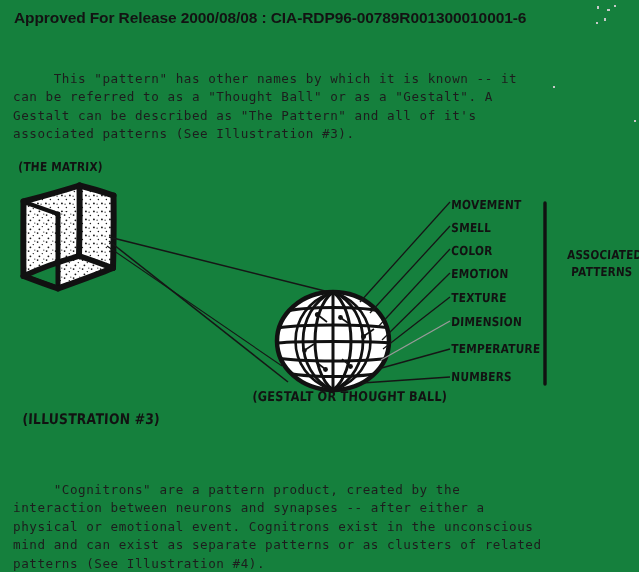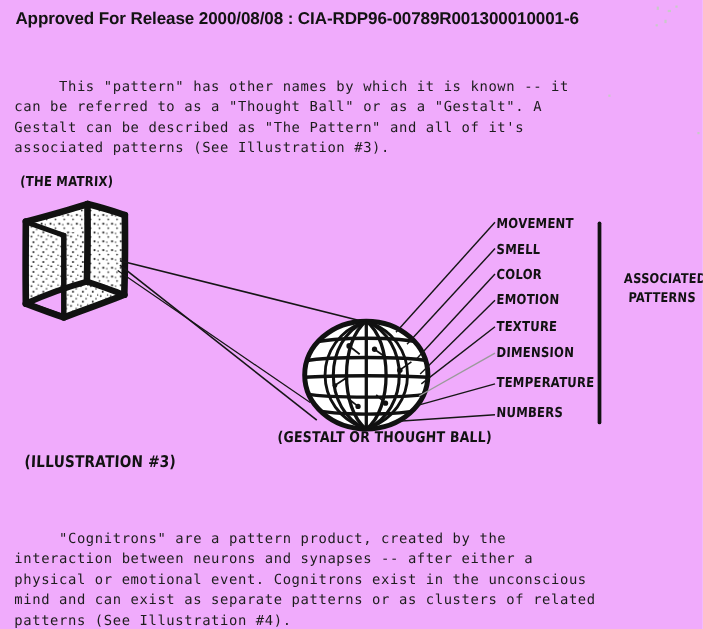--- a/index.html
+++ b/index.html
@@ -4,21 +4,21 @@
 <style>
   html, body {
     margin: 0;
     padding: 0;
     background: #ffffff;
   }
   #page {
     position: relative;
     width: 639px;
     height: 572px;
-    background: #f0abfc;
+    background: #15803d;
     overflow: hidden;
     font-family: "Liberation Sans", sans-serif;
   }
   
   #release-stamp {
     position: absolute;
     left: 14px;
     top: 9px;
     font-family: "Liberation Sans", sans-serif;
     font-size: 15.5px;

